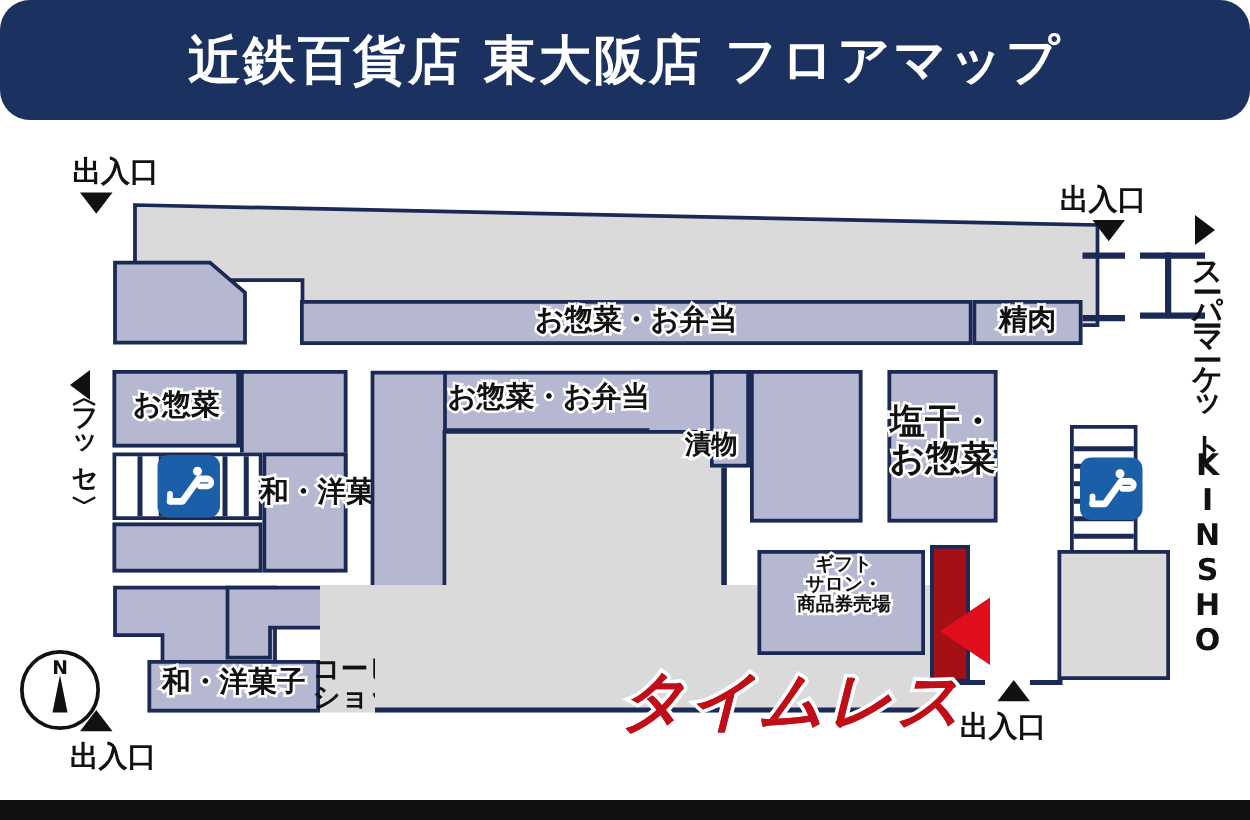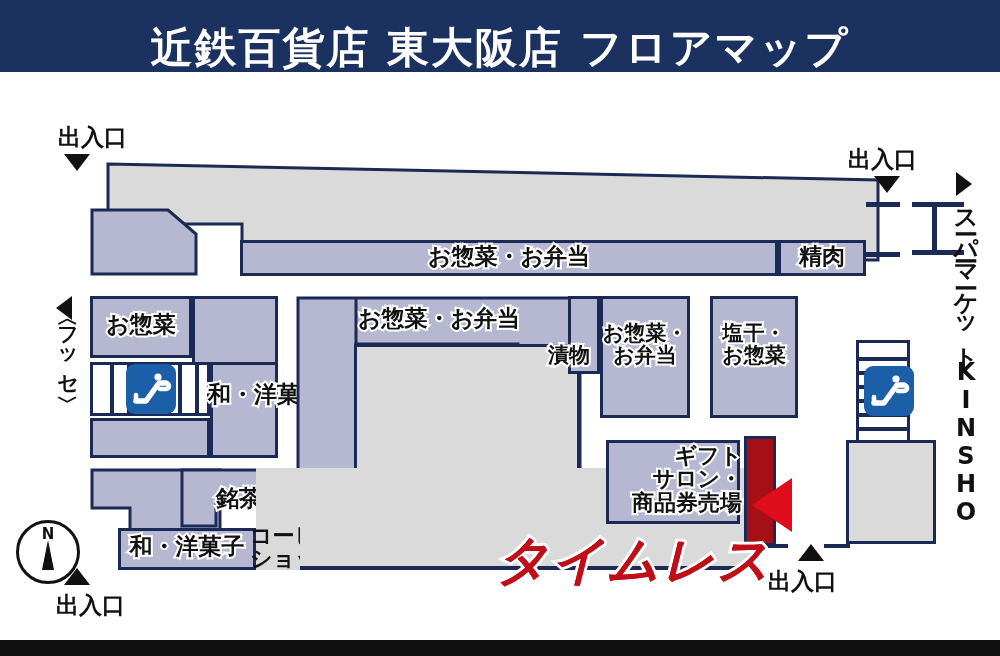--- a/index.html
+++ b/index.html
@@ -1,20 +1,20 @@
 <!DOCTYPE html>
 <html><head>
 <meta charset="utf-8">
 <style>
   html,body{margin:0;padding:0;background:#ffffff;}
   body{width:1000px;height:656px;font-family:"DejaVu Sans","Liberation Sans",sans-serif;}
   #page{position:relative;width:1000px;height:656px;overflow:hidden;background:#fff;}
 
   
-  .header{position:absolute;left:0;top:0;width:1000px;height:72px;background:#1b3160;}
+  .header{position:absolute;left:0;top:0;width:1000px;height:96px;background:#1b3160;border-radius:24px;}
   .header-title{position:absolute;left:0;top:0;width:1000px;height:96px;
       display:flex;align-items:center;justify-content:center;
       color:#ffffff;font-size:42px;font-weight:bold;letter-spacing:2px;
       font-family:"DejaVu Sans","Liberation Sans",sans-serif;}
   .header-rule{position:absolute;left:0;top:96px;width:1000px;height:4px;background:#ffffff;}
 
   
   .footer-bar{position:absolute;left:0;top:640px;width:1000px;height:16px;background:#111111;}
 
   
@@ -140,25 +140,23 @@
       <line x1="60" y1="2" x2="60" y2="48" stroke="#1b2a55" stroke-width="3"></line>
     </svg>
     <div class="lab" style="left:300px;top:206px;width:278px;font-size:23px;">お惣菜・お弁当</div>
 
     <div class="common" style="left:354px;top:244px;width:226px;height:222px;"></div>
 
     <div class="shop" style="left:568px;top:196px;width:32px;height:78px;"></div>
     <div class="lab" style="left:538px;top:244px;width:62px;font-size:21px;">漬物</div>
 
     <div class="shop" style="left:600px;top:196px;width:90px;height:122px;"></div>
-    <div class="lab" style="left:598px;top:222px;width:94px;font-size:21px;">お惣菜・
-お弁当</div>
 
     <div class="shop" style="left:710px;top:196px;width:88px;height:122px;"></div>
-    <div class="lab" style="left:708px;top:222px;width:92px;font-size:21px;">塩干・
+    <div class="lab" style="left:708px;top:222px;width:92px;font-size:28px;">塩干・
 お惣菜</div>
 
     <div class="stair" style="left:856px;top:240px;width:54px;height:104px;">
       <div class="step" style="left:0;top:14px;width:48px;height:4px;"></div>
       <div class="step" style="left:0;top:28px;width:48px;height:4px;"></div>
       <div class="step" style="left:0;top:42px;width:48px;height:4px;"></div>
       <div class="step" style="left:0;top:56px;width:48px;height:4px;"></div>
       <div class="step" style="left:0;top:70px;width:48px;height:4px;"></div>
       <div class="step" style="left:0;top:84px;width:48px;height:4px;"></div>
     </div>
@@ -170,34 +168,33 @@
       </svg>
     </div>
 
     <svg style="position:absolute;left:90px;top:368px;" width="160" height="100">
       <polygon points="2,2 130,2 130,98 40,98 40,40 2,40" fill="#b6b8d2" stroke="#1b2a55" stroke-width="3"></polygon>
     </svg>
 
     <svg style="position:absolute;left:180px;top:368px;" width="120" height="60">
       <polygon points="2,2 118,2 118,34 36,34 36,58 2,58" fill="#b6b8d2" stroke="#1b2a55" stroke-width="3"></polygon>
     </svg>
-    <div class="lab" style="left:178px;top:386px;width:122px;font-size:23px;">銘茶</div>
 
     <div class="shop" style="left:118px;top:428px;width:138px;height:42px;"></div>
     <div class="lab" style="left:116px;top:434px;width:142px;font-size:23px;">和・洋菓子</div>
 
     <div class="common-nb" style="left:256px;top:368px;width:44px;height:102px;"></div>
     <div class="lab-plain" style="left:250px;top:424px;width:106px;font-size:22px;text-align:left;">コーヒー
 ショップ</div>
 
     <div class="common-nb" style="left:300px;top:368px;width:450px;height:102px;"></div>
     <div class="wall" style="left:300px;top:466px;width:450px;height:4px;"></div>
 
     <div class="shop" style="left:606px;top:340px;width:134px;height:84px;"></div>
-    <div class="lab" style="left:604px;top:344px;width:138px;font-size:22px;text-align:right;padding-left:4px;box-sizing:border-box;">ギフト
+    <div class="lab" style="left:604px;top:344px;width:138px;font-size:15px;text-align:center;padding-left:4px;box-sizing:border-box;">ギフト
 サロン・
 商品券売場</div>
 
     <div class="hilite" style="left:744px;top:336px;width:32px;height:110px;"></div>
     <div class="arrow-red" style="left:752px;top:454px;transform:translate(0,-76px);"></div>
 
     <div class="common" style="left:846px;top:340px;width:90px;height:104px;"></div>
 
     <div class="wall" style="left:746px;top:444px;width:42px;height:4px;"></div>
     <div class="wall" style="left:824px;top:444px;width:26px;height:4px;"></div>

